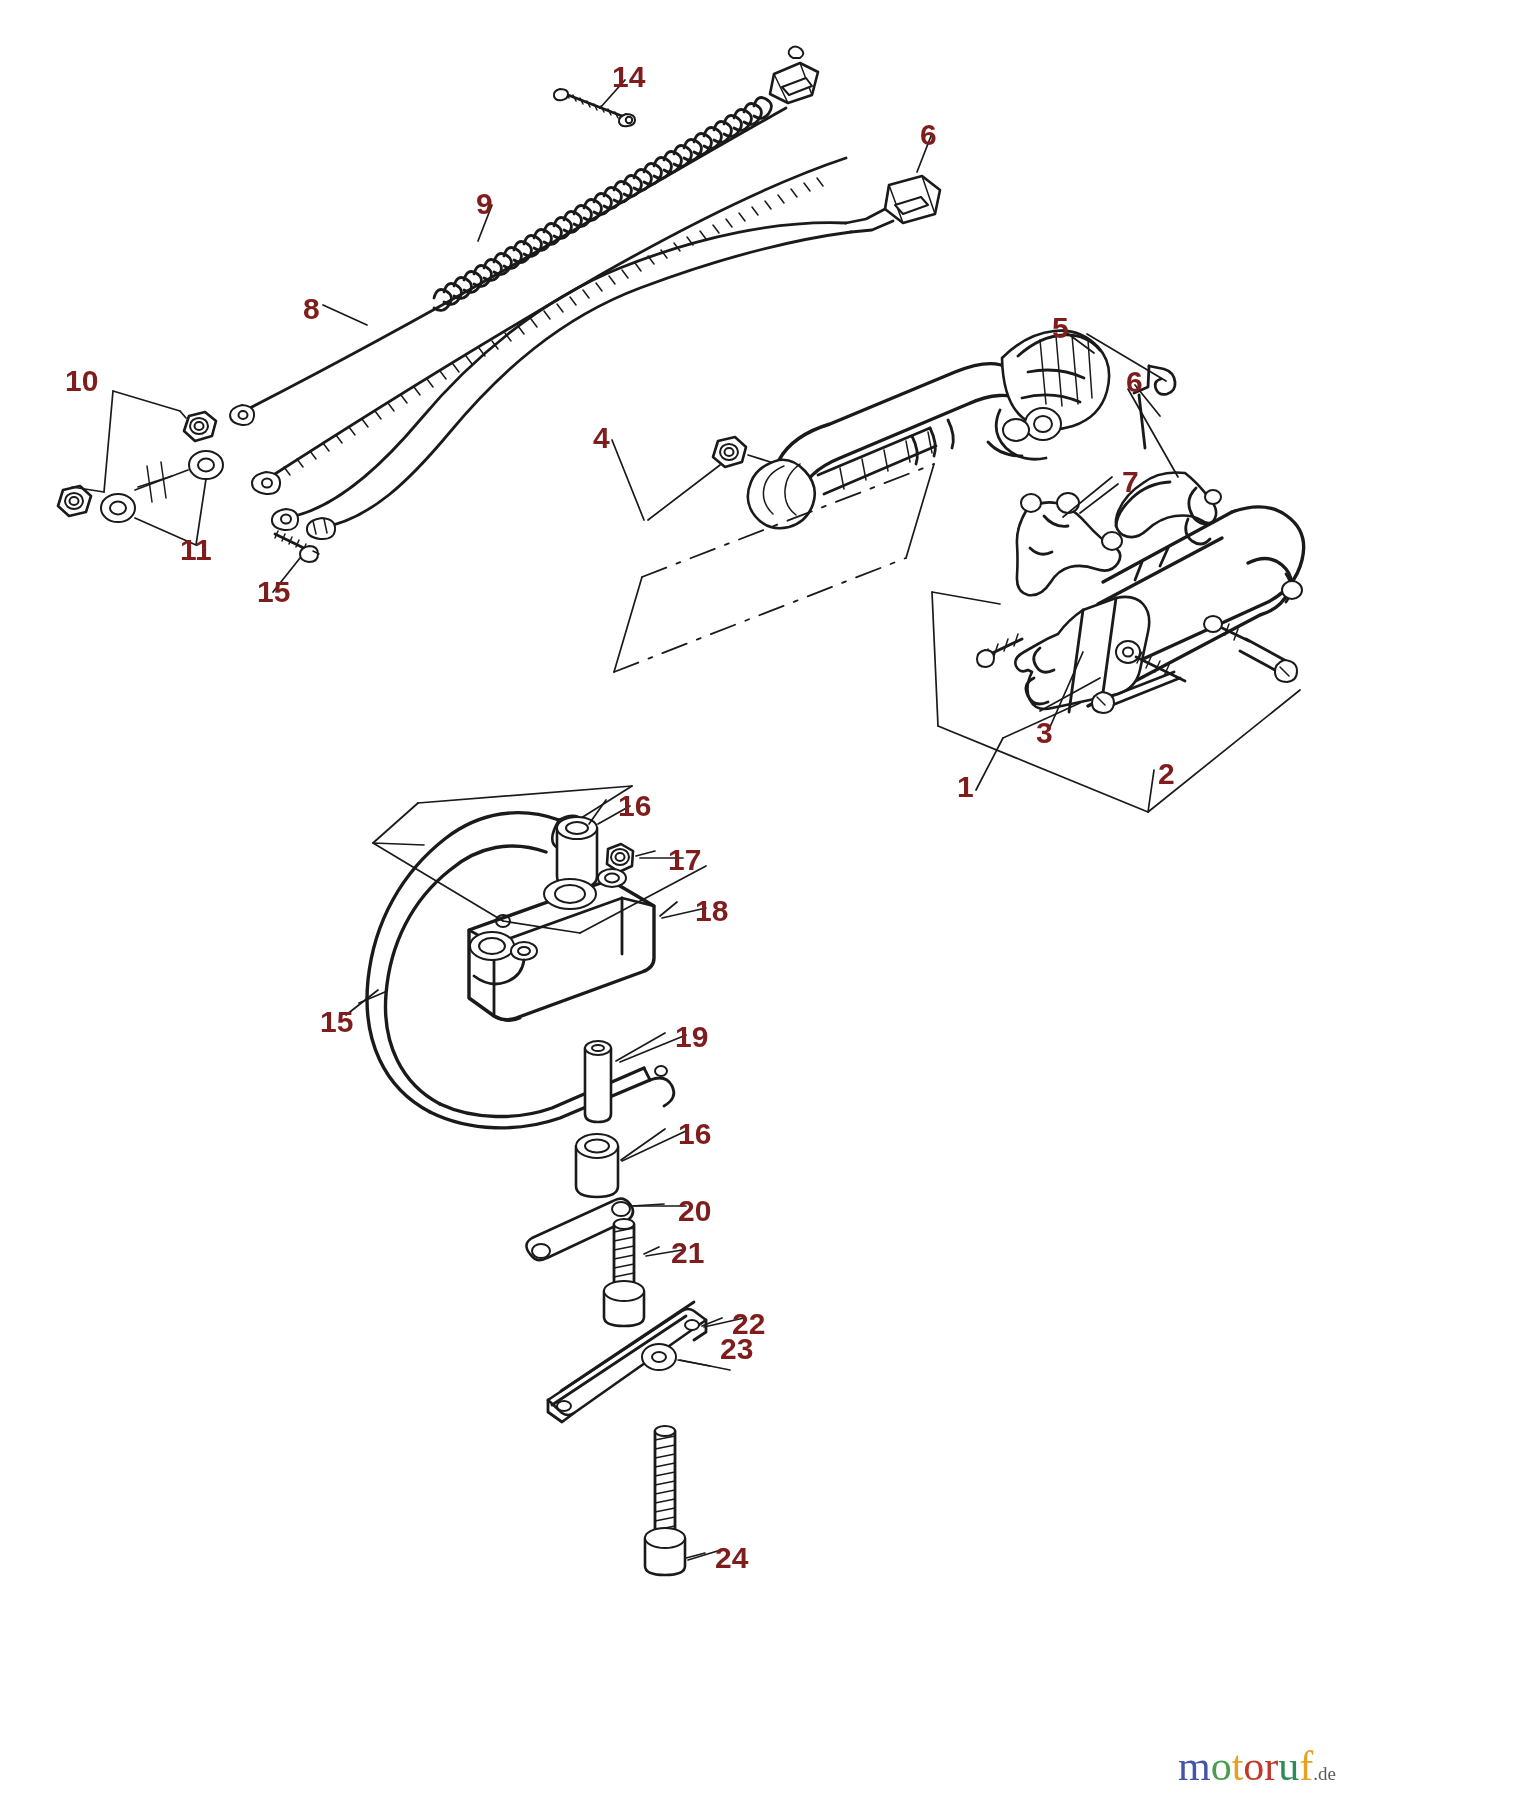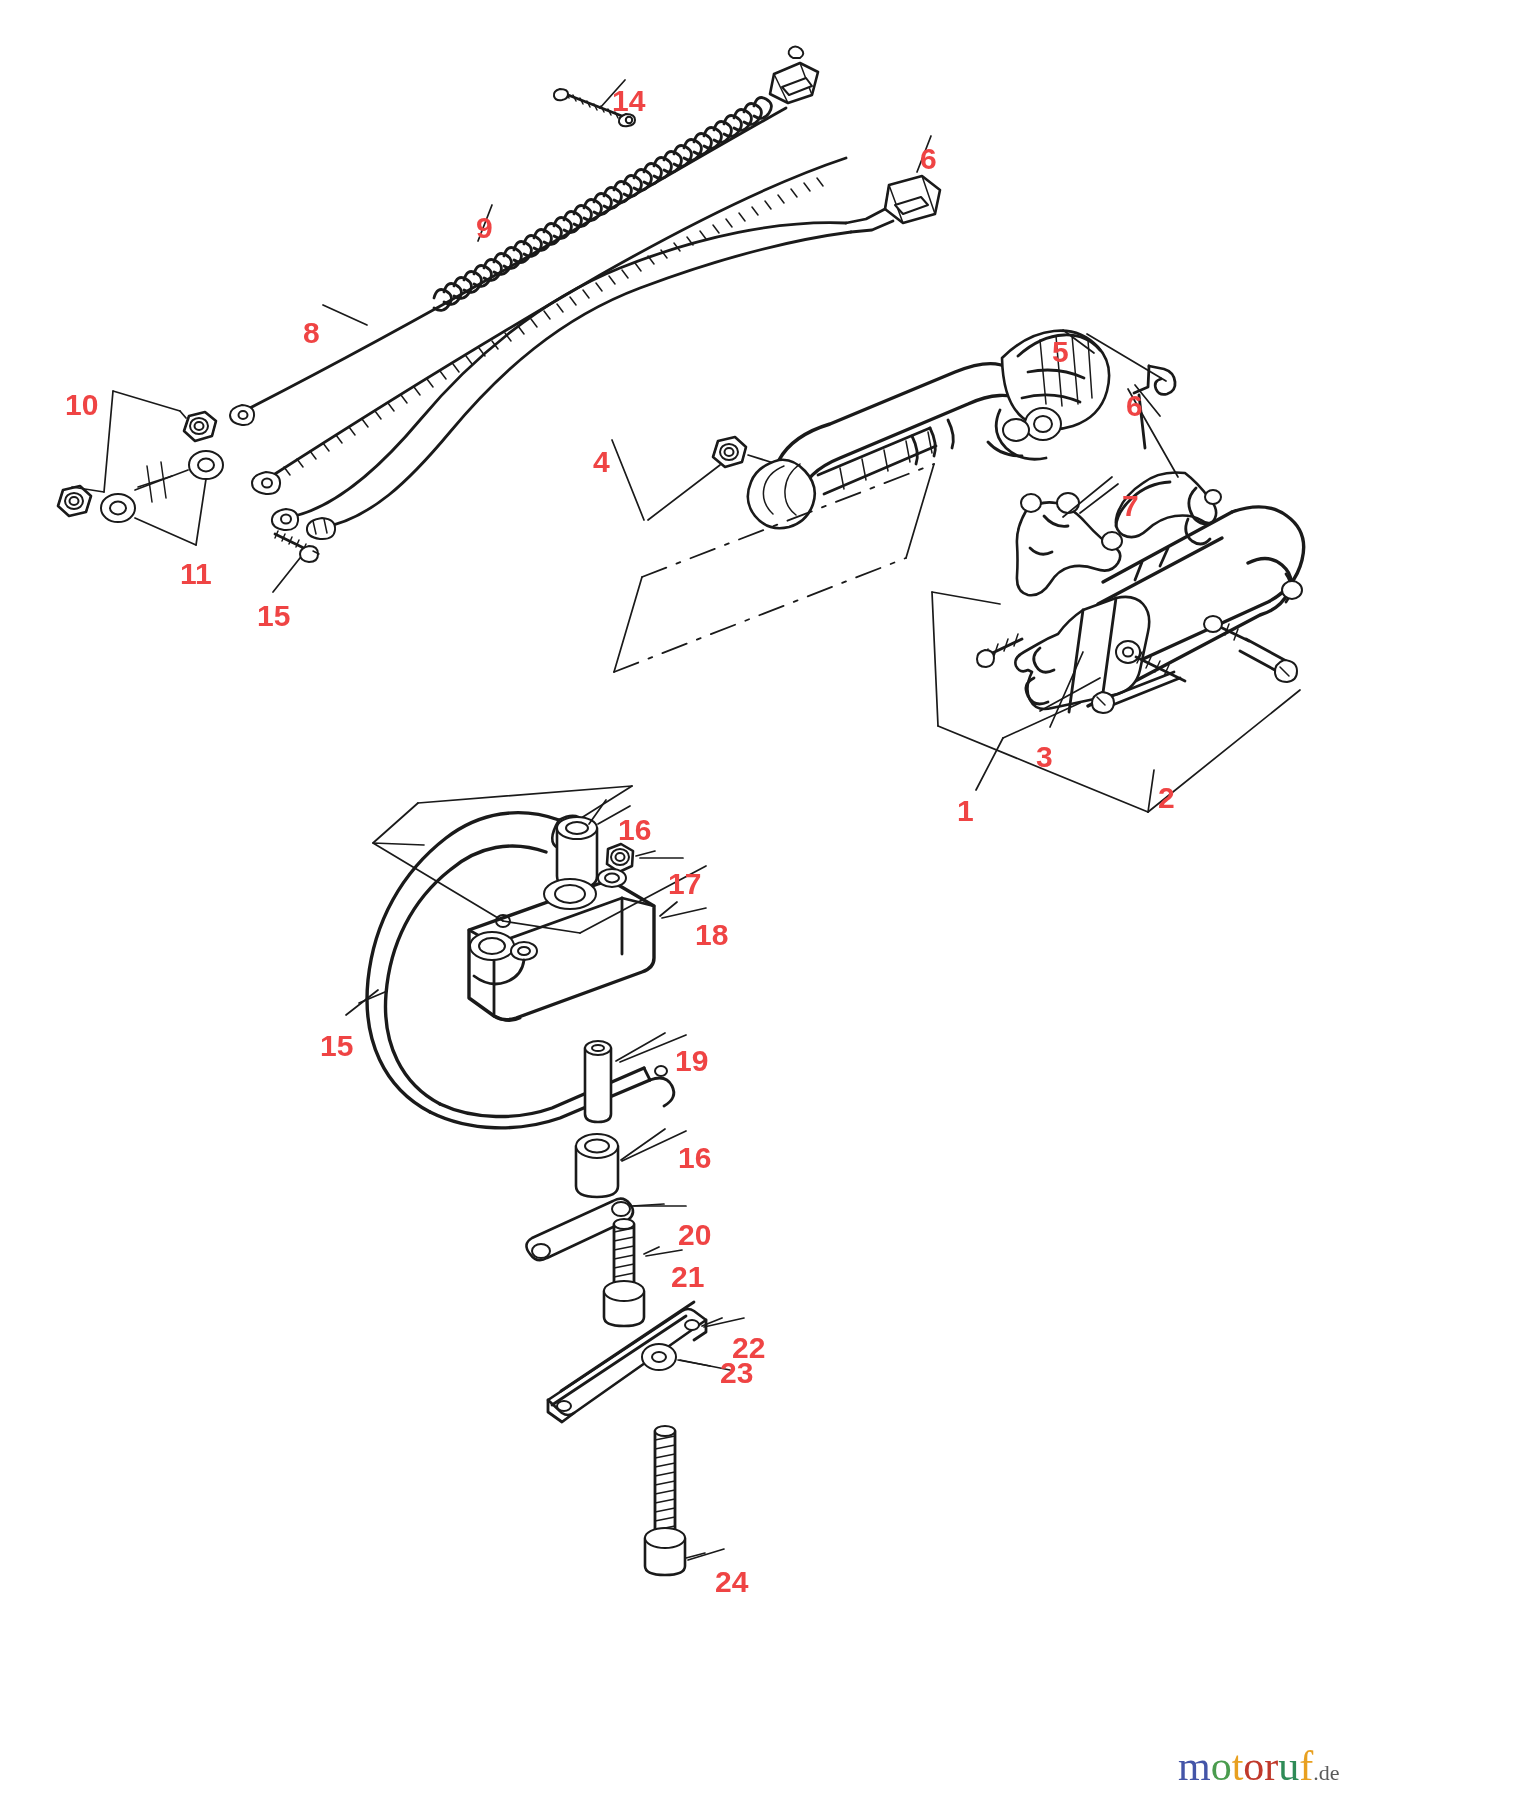--- a/index.html
+++ b/index.html
@@ -23,39 +23,38 @@
     left: 0;
     top: 0;
     width: 1516px;
     height: 1800px;
   }
   .callout {
     position: absolute;
     font-family: "Liberation Sans", sans-serif;
     font-weight: bold;
     font-size: 30px;
-    color: #ef4444;
+    color: #7f1d1d;
     line-height: 1;
     white-space: nowrap;
     user-select: none;
-    margin-top: 24px;
   }
   #watermark {
     position: absolute;
     left: 1178px;
     top: 1742px;
     font-family: "Liberation Serif", serif;
     font-size: 42px;
     letter-spacing: 0px;
     white-space: nowrap;
     user-select: none;
   }
   #watermark .l { font-weight: normal; }
   #watermark .suffix {
-    font-size: 22px;
+    font-size: 19px;
     color: #5b5b5b;
   }
 </style>
 </head>
 <body>
 
 <div id="page">
 
   <svg id="diagram-svg" viewBox="0 0 1516 1800" xmlns="http://www.w3.org/2000/svg">
     <defs>

